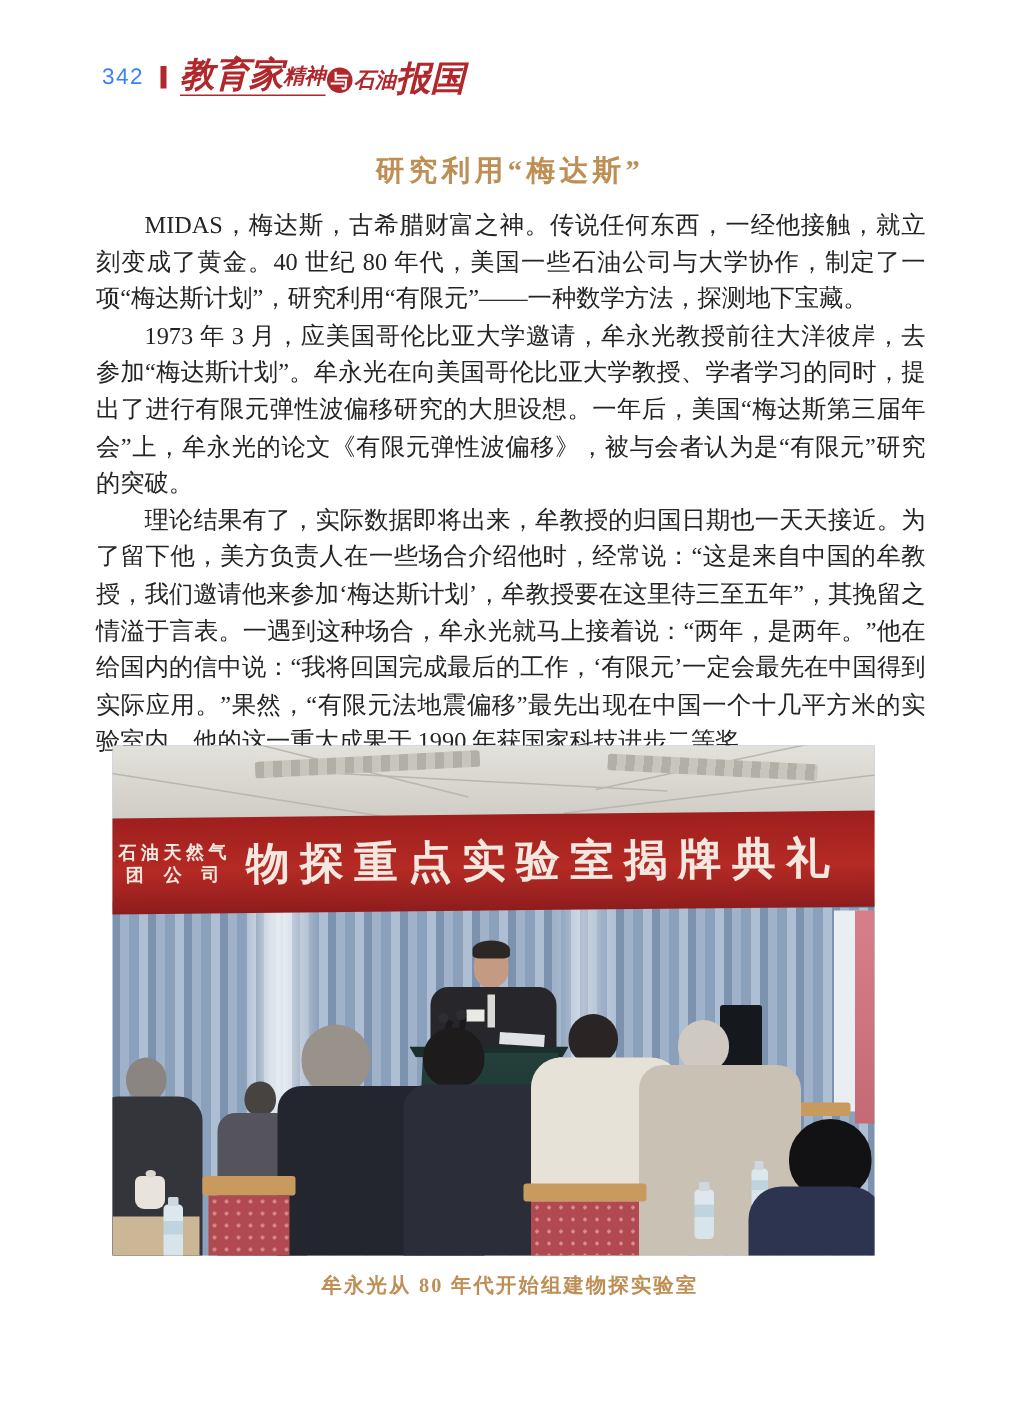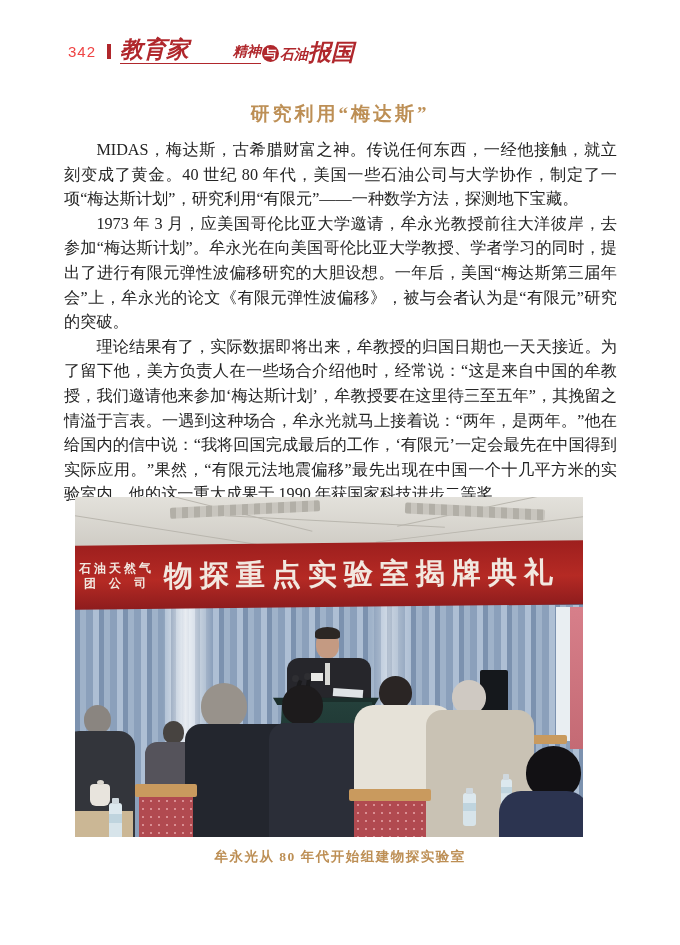--- a/index.html
+++ b/index.html
@@ -2,24 +2,24 @@
 <html><head>
 <meta charset="utf-8">
 <style>
   html,body{margin:0;padding:0;background:#ffffff;}
   #page{position:relative;width:680px;height:945px;background:#ffffff;overflow:hidden;
         font-family:"Liberation Serif","DejaVu Serif",serif;}
   .abs{position:absolute;}
 
   
   #header{position:absolute;left:68px;top:38px;display:flex;align-items:center;height:26px;}
-  #page-num{font-family:"Liberation Sans","DejaVu Sans",sans-serif;font-size:15px;color:#ef4444;letter-spacing:1px;}
+  #page-num{font-family:"Liberation Sans","DejaVu Sans",sans-serif;font-size:15px;color:#3b82f6;letter-spacing:1px;}
   #header-bar{width:4px;height:15px;background:#b0272c;margin:0 9px 0 11px;}
   #logo{display:flex;align-items:flex-end;color:#b0272c;font-weight:bold;font-style:italic;line-height:1;}
-  #logo-left{border-bottom:1.5px solid #b0272c;padding-bottom:2px;display:flex;align-items:flex-end;gap:44px;}
+  #logo-left{border-bottom:1.5px solid #b0272c;padding-bottom:2px;display:flex;align-items:flex-end;}
   .logo-big{font-size:23px;}
   .logo-small{font-size:14px;padding-bottom:2px;}
   #logo-circle{width:17px;height:17px;border-radius:50%;background:#b0272c;color:#fff;
        font-size:12px;font-style:normal;display:inline-flex;align-items:center;justify-content:center;
        margin:0 1px 2px 1px;flex:0 0 auto;}
 
   
   #title{position:absolute;left:0;top:101px;width:100%;text-align:center;
          font-size:19px;font-weight:bold;letter-spacing:3px;color:#bd8f55;}
   #body-text{position:absolute;left:64px;top:138px;width:553px;

